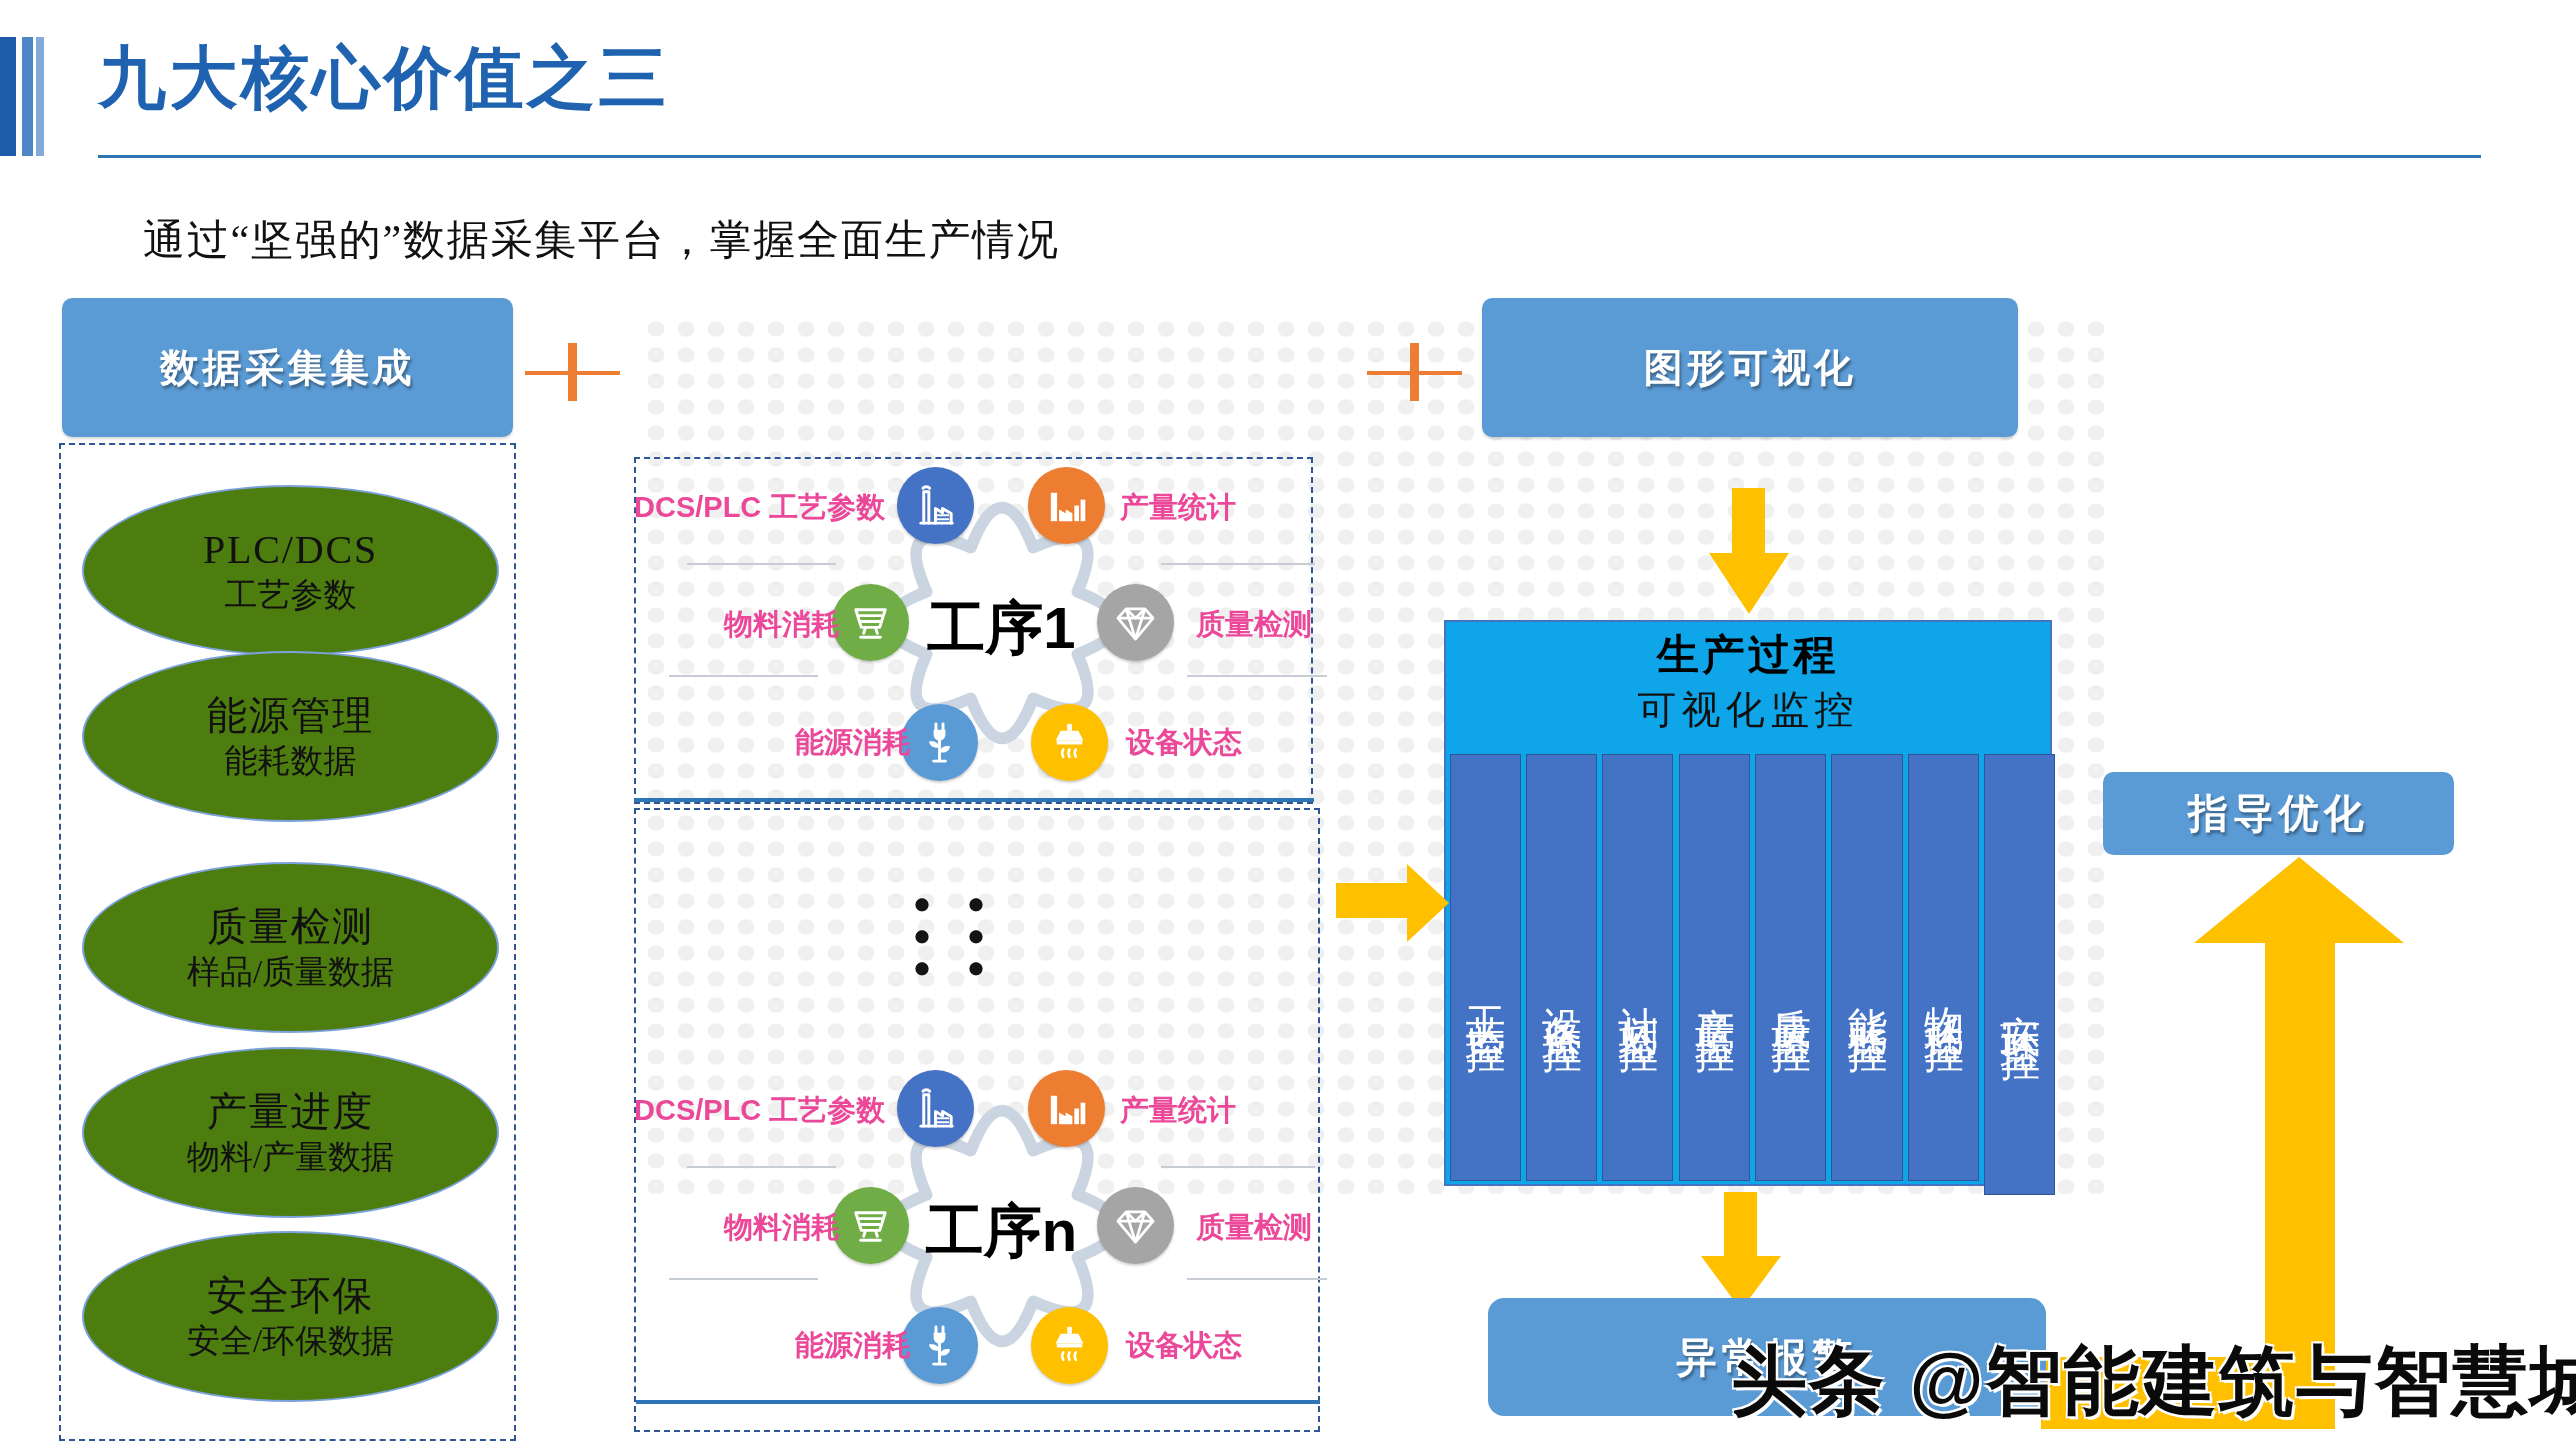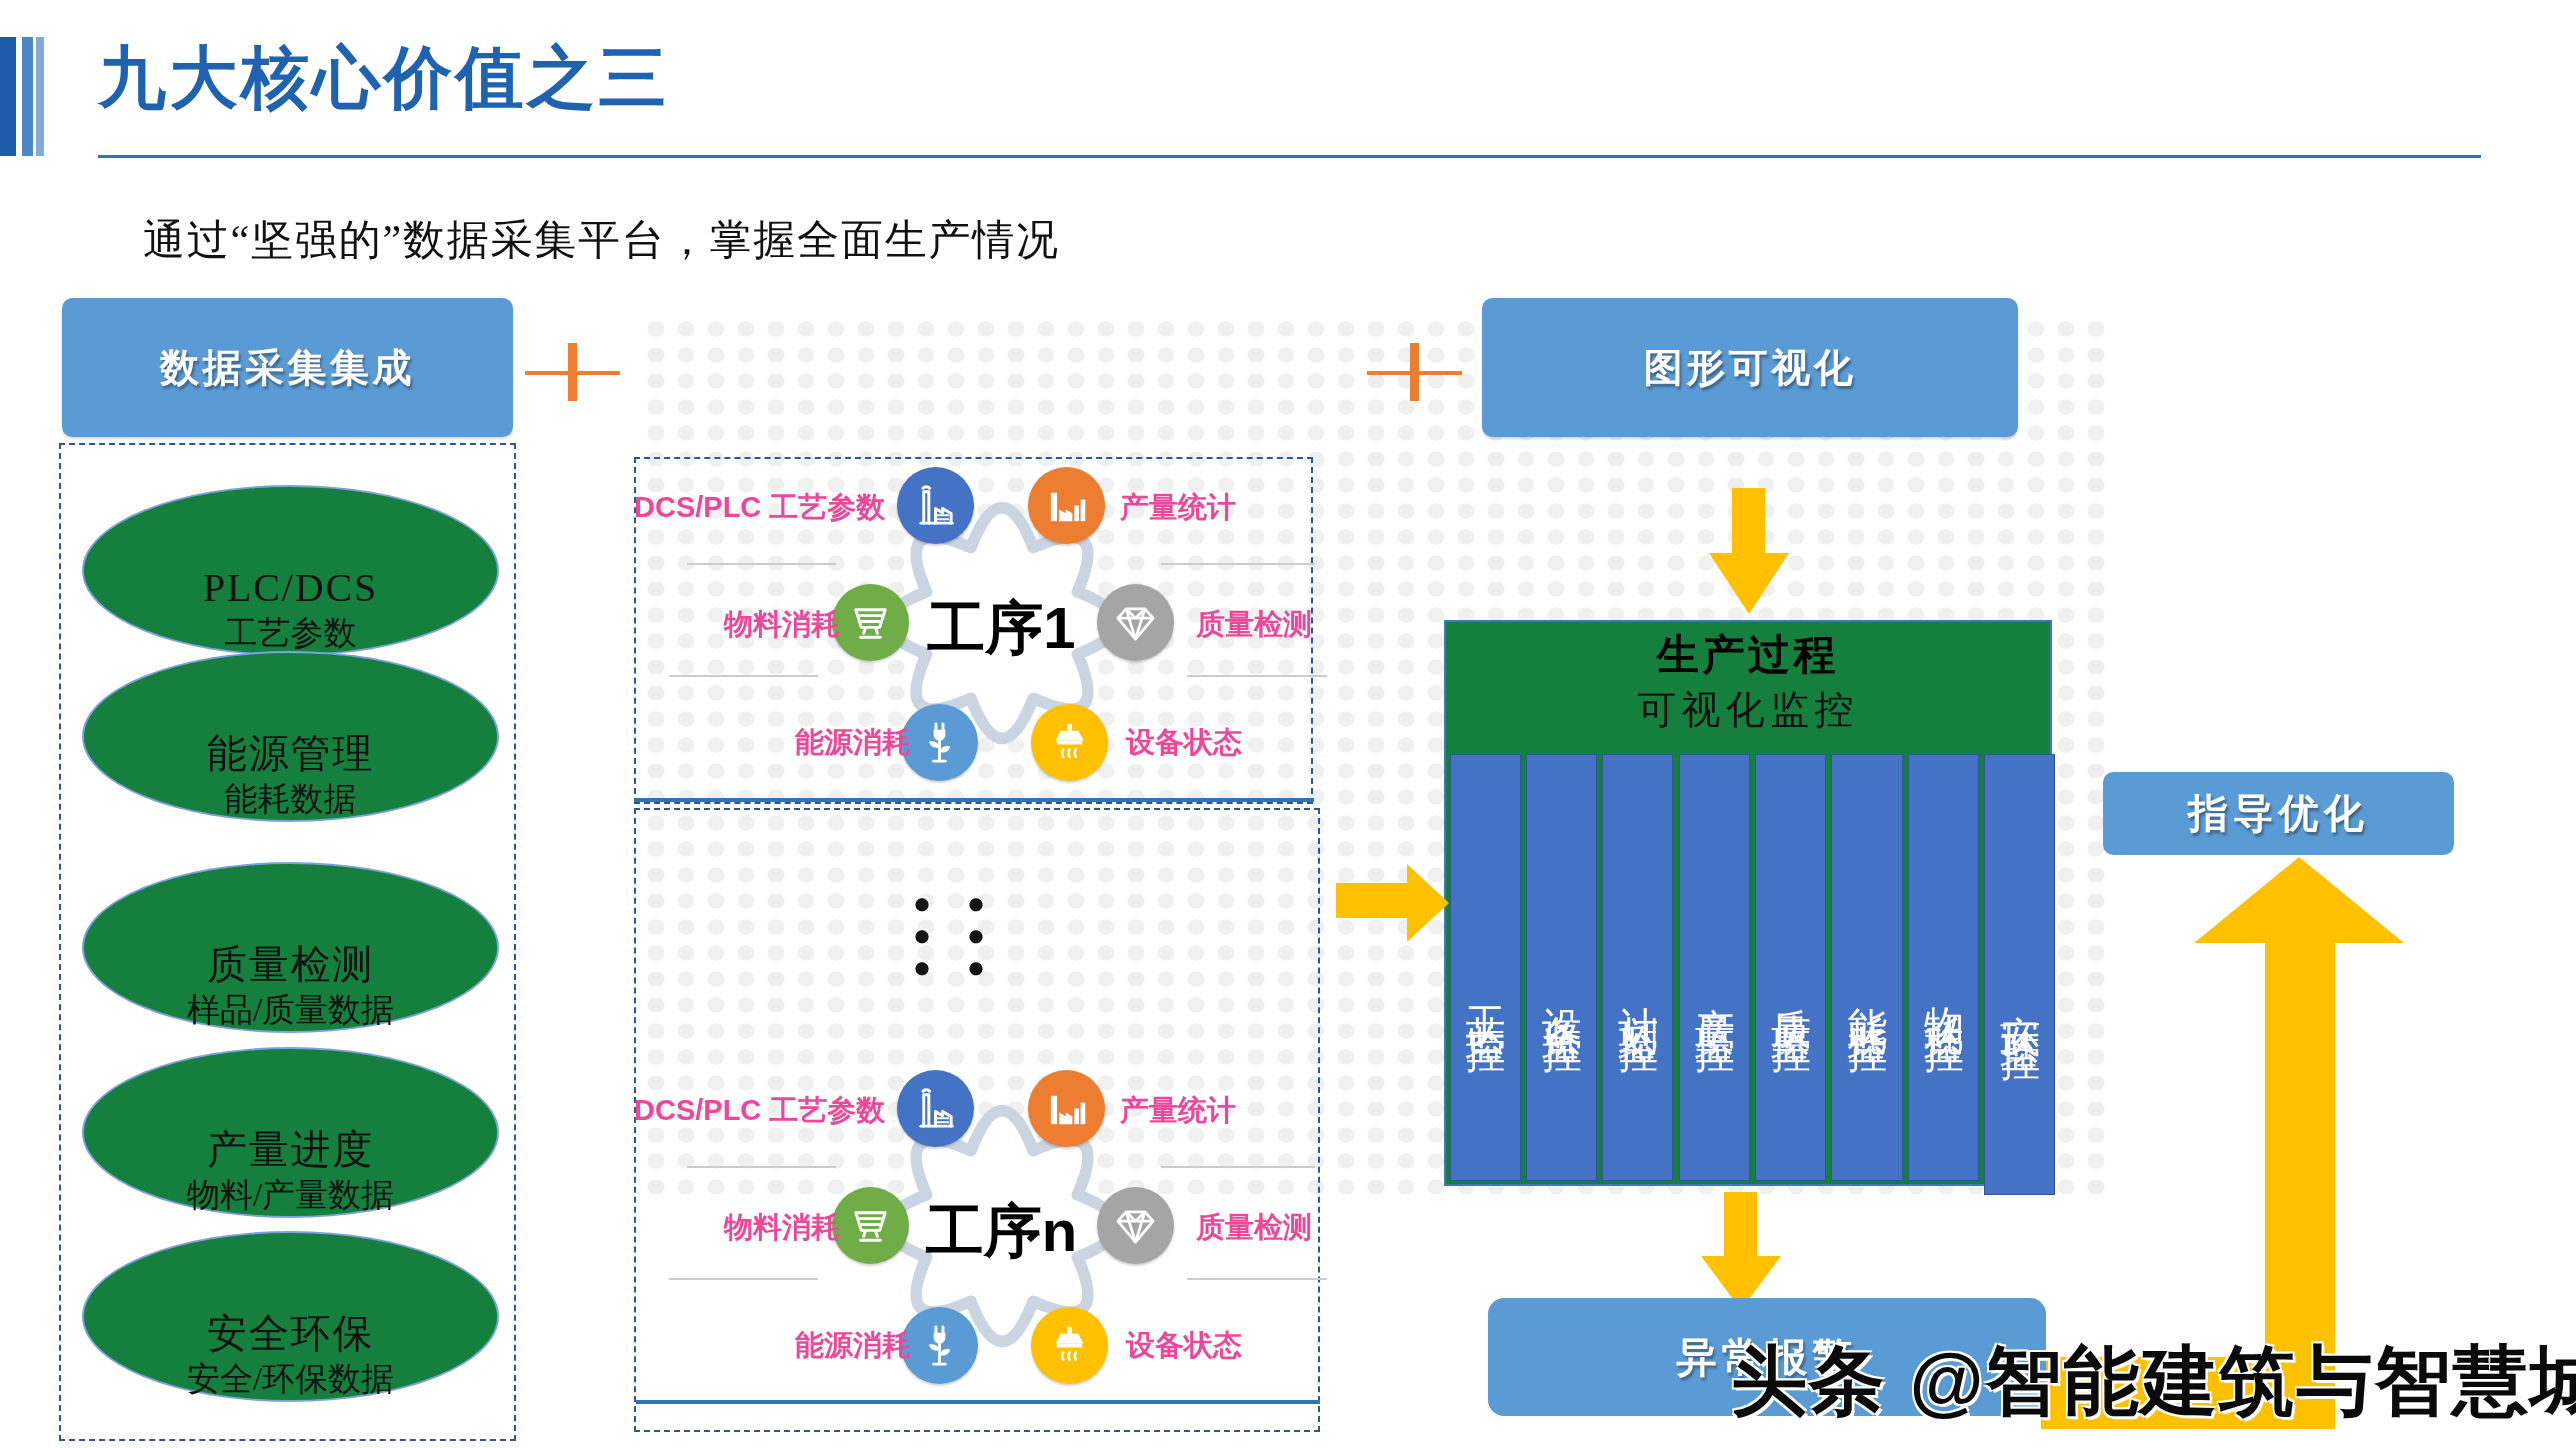--- a/index.html
+++ b/index.html
@@ -23,22 +23,22 @@
             font-family:"Liberation Serif","DejaVu Serif",serif;letter-spacing:1.8px;}
 
   
   .hbox{position:absolute;top:298px;height:139px;background:#5B9BD5;border-radius:10.5px;z-index:2;
         display:flex;align-items:center;justify-content:center;color:#fff;font-size:39px;font-weight:bold;
         letter-spacing:3.5px;text-shadow:1.8px 2.6px 2.6px rgba(0,0,0,.35);box-shadow:0 1.8px 2.6px rgba(0,0,0,.15);}
   .plusbar{position:absolute;background:#ED7D31;z-index:2;}
 
   
   .dash-box{position:absolute;border:2.6px dashed #2F5597;z-index:1;}
-  .ellipse{position:absolute;left:82px;width:413px;height:167px;background:#15803d;border:2.6px solid #7CA2DC;
-           border-radius:50%;z-index:2;display:flex;flex-direction:column;align-items:center;justify-content:flex-end;
+  .ellipse{position:absolute;left:82px;width:413px;height:167px;background:#4d7c0f;border:2.6px solid #7CA2DC;
+           border-radius:50%;z-index:2;display:flex;flex-direction:column;align-items:center;justify-content:center;
            font-family:"Liberation Serif","DejaVu Serif",serif;color:#111;}
   .ellipse .e-title{font-size:40px;line-height:49px;letter-spacing:1.8px;}
   .ellipse .e-sub{font-size:33px;line-height:42px;}
 
   
   .unit{position:absolute;width:680px;height:369px;z-index:2;}
   .hub-star{position:absolute;left:210px;top:25.5px;width:316px;height:316px;}
   .unit-name{position:absolute;left:236px;top:151px;width:263px;text-align:center;
              font-size:58px;font-weight:bold;color:#000;}
   .circle{position:absolute;width:77px;height:77px;border-radius:50%;display:flex;align-items:center;justify-content:center;
@@ -47,21 +47,21 @@
   .c-gray{background:#A5A5A5;} .c-lblue{background:#5B9BD5;} .c-gold{background:#FFC000;}
   .ic{width:47px;height:47px;}
   .spoke-label{position:absolute;font-size:29px;font-weight:bold;color:#ec4899;white-space:nowrap;}
   .callout{position:absolute;height:1.8px;background:#C8CCD4;}
   .dotcol{position:absolute;width:14px;height:91px;z-index:2;
     background-image:radial-gradient(circle 6.1px at 7px 8.8px,#141414 6.1px,transparent 7px);
     background-size:14px 32px;background-repeat:repeat-y;}
   .blue-line{position:absolute;height:3.5px;background:#2E75B6;z-index:2;}
 
   
-  .monitor{position:absolute;left:1444px;top:620px;width:604px;height:562px;background:#15803d;
+  .monitor{position:absolute;left:1444px;top:620px;width:604px;height:562px;background:#0ea5e9;
            border:2.6px solid #4472C4;z-index:2;overflow:visible;}
   .m-title{position:absolute;left:0;top:5.3px;width:100%;text-align:center;font-size:42px;font-weight:bold;color:#000;letter-spacing:3.5px;}
   .m-sub{position:absolute;left:0;top:61px;width:100%;text-align:center;font-size:39px;color:#111;
          font-family:Liberation Mono, monospace;letter-spacing:5.3px;}
   .mcols{position:absolute;left:3.5px;right:3.5px;top:132px;bottom:3.5px;display:flex;gap:5.3px;}
   .mcol{position:relative;flex:1;background:#4472C4;border:1.8px solid #2F5597;}
   .mcol:last-child{margin-bottom:-14px;margin-right:-8.8px;}
   .mcol span{position:absolute;left:50%;top:56%;transform:translate(-50%,-50%);
      writing-mode:vertical-rl;text-orientation:upright;color:#fff;font-size:40px;line-height:1;
      font-family:"Liberation Serif","DejaVu Serif",serif;letter-spacing:8.8px;}

